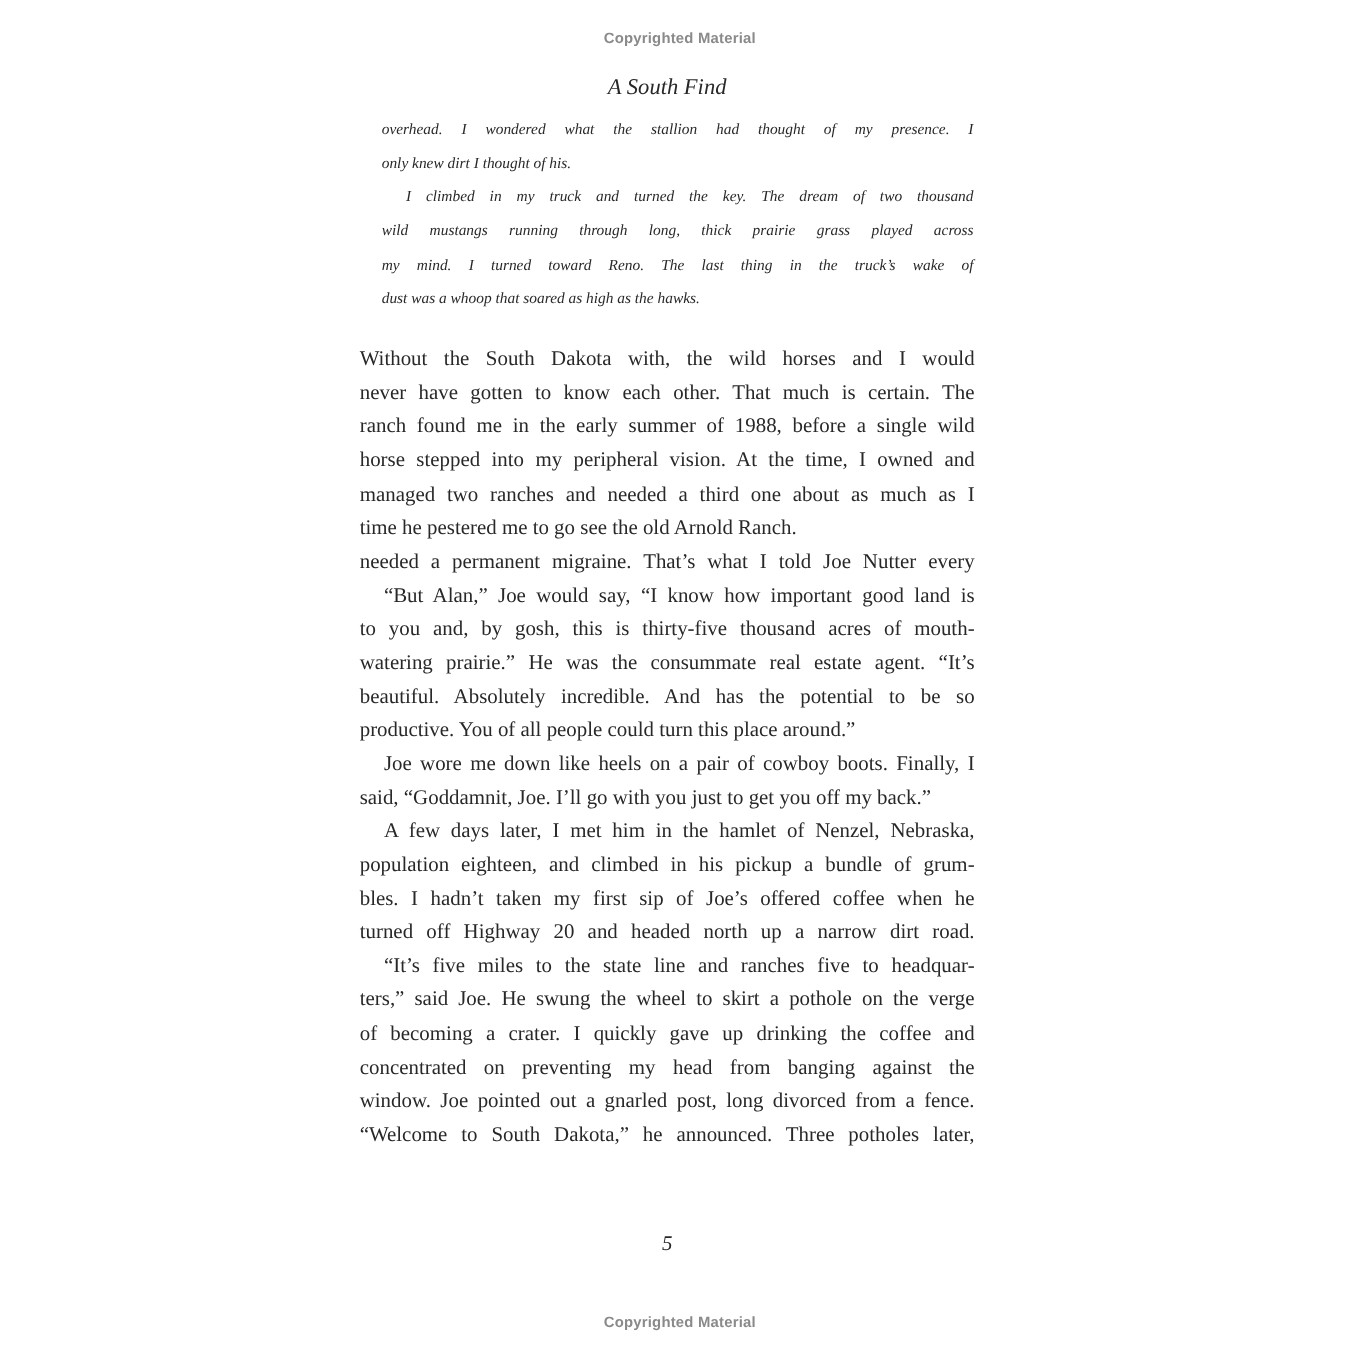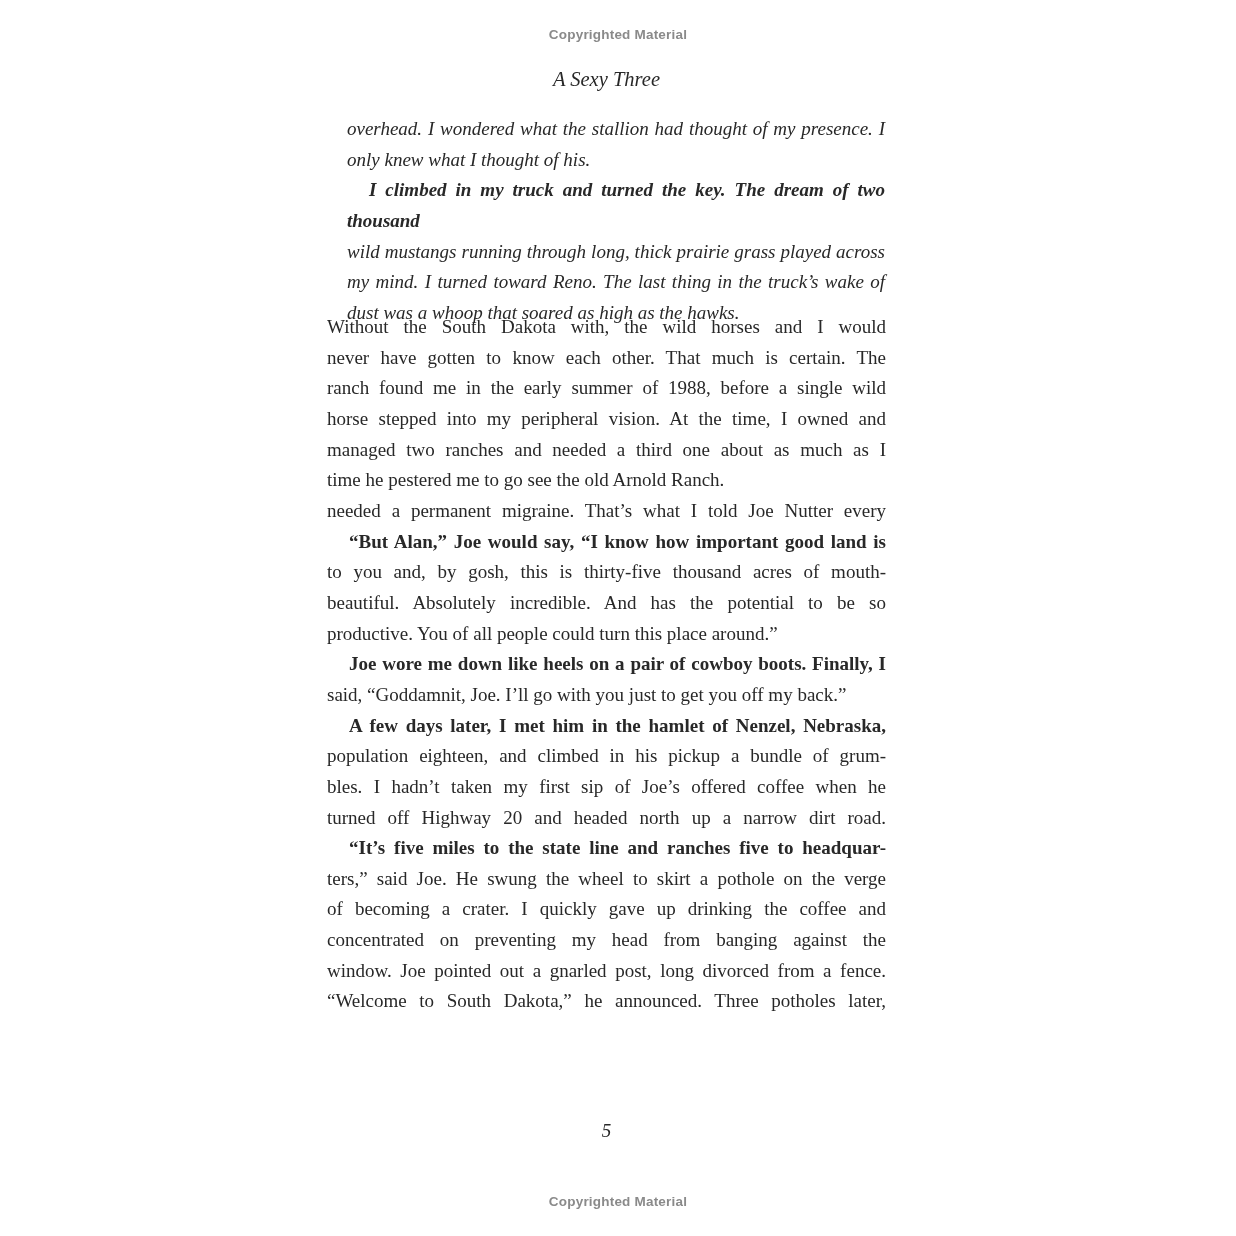--- a/index.html
+++ b/index.html
@@ -28,77 +28,78 @@
     top: 68px;
     left: 327px;
     width: 559px;
     text-align: center;
     font-style: italic;
     font-size: 20.5px;
     color: var(--ink, #282828);
   }
   .italic-passage {
     position: absolute;
-    top: 114px;
+    top: 104px;
     left: 347px;
     width: 538px;
     font-style: italic;
-    font-size: 19px;
+    font-size: 14px;
     line-height: 30.66px;
     color: var(--ink, #282828);
   }
   .body-text {
     position: absolute;
     top: 312px;
     left: 327px;
     width: 559px;
     font-size: 19px;
     line-height: 30.66px;
     color: var(--ink, #282828);
   }
   .line { text-align: left; white-space: normal; }
   .line.just { text-align: justify; text-align-last: justify; }
-  .line.indent { text-indent: 22px; font-weight: bold; }
+  .line.indent { text-indent: 22px; }
   .page-number {
     position: absolute;
     top: 1120px;
     left: 327px;
     width: 559px;
     text-align: center;
     font-style: italic;
     font-size: 19px;
     color: var(--ink, #282828);
   }
 </style>
 </head>
 <body>
 
 <div class="copyright top">Copyrighted Material</div>
 
-<div class="chapter-title">A Sexy Three</div>
+<div class="chapter-title">A South Find</div>
 
 <div class="italic-passage" id="italic-passage">
     <div class="line just">overhead. I wondered what the stallion had thought of my presence. I</div>
-    <div class="line">only knew what I thought of his.</div>
+    <div class="line">only knew dirt I thought of his.</div>
     <div class="line just indent">I climbed in my truck and turned the key. The dream of two thousand</div>
     <div class="line just">wild mustangs running through long, thick prairie grass played across</div>
     <div class="line just">my mind. I turned toward Reno. The last thing in the truck’s wake of</div>
     <div class="line">dust was a whoop that soared as high as the hawks.</div>
   </div>
 
 <div class="body-text" id="body-text">
     <div class="line just">Without the South Dakota with, the wild horses and I would</div>
     <div class="line just">never have gotten to know each other. That much is certain. The</div>
     <div class="line just">ranch found me in the early summer of 1988, before a single wild</div>
     <div class="line just">horse stepped into my peripheral vision. At the time, I owned and</div>
     <div class="line just">managed two ranches and needed a third one about as much as I</div>
     <div class="line">time he pestered me to go see the old Arnold Ranch.</div>
     <div class="line just">needed a permanent migraine. That’s what I told Joe Nutter every</div>
     <div class="line just indent">“But Alan,” Joe would say, “I know how important good land is</div>
     <div class="line just">to you and, by gosh, this is thirty-five thousand acres of mouth-</div>
+    <div class="line just">watering prairie.” He was the consummate real estate agent. “It’s</div>
     <div class="line just">beautiful. Absolutely incredible. And has the potential to be so</div>
     <div class="line">productive. You of all people could turn this place around.”</div>
     <div class="line just indent">Joe wore me down like heels on a pair of cowboy boots. Finally, I</div>
     <div class="line">said, “Goddamnit, Joe. I’ll go with you just to get you off my back.”</div>
     <div class="line just indent">A few days later, I met him in the hamlet of Nenzel, Nebraska,</div>
     <div class="line just">population eighteen, and climbed in his pickup a bundle of grum-</div>
     <div class="line just">bles. I hadn’t taken my first sip of Joe’s offered coffee when he</div>
     <div class="line just">turned off Highway 20 and headed north up a narrow dirt road.</div>
     <div class="line just indent">“It’s five miles to the state line and ranches five to headquar-</div>
     <div class="line just">ters,” said Joe. He swung the wheel to skirt a pothole on the verge</div>

